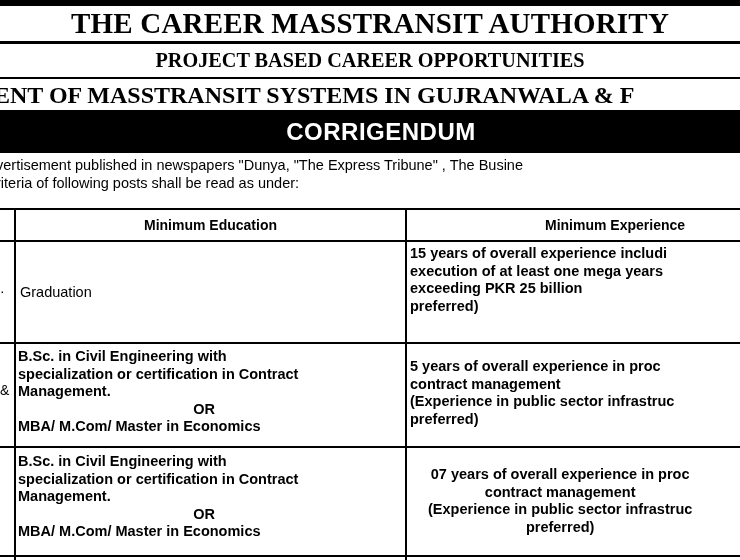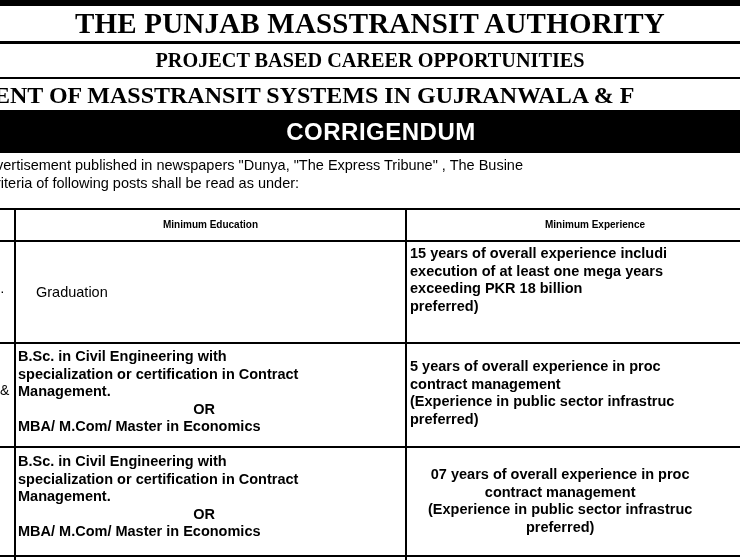--- a/index.html
+++ b/index.html
@@ -38,39 +38,39 @@
   .intro {
     left: -4px; top: 156px; width: 760px;
     font-family: "Liberation Sans", sans-serif; font-size: 14.5px;
     line-height: 18px; white-space: nowrap;
   }
   .tbl-top { left: 0; top: 208px; width: 740px; height: 2px; background: #000; }
   .hline { left: 0; width: 740px; height: 2px; background: #000; }
   .vline { width: 2px; background: #000; top: 208px; height: 352px; }
   .th {
     font-family: "Liberation Sans", sans-serif; font-weight: bold;
-    font-size: 10px; line-height: 30px; white-space: nowrap; top: 210px; height: 30px;
+    font-size: 14px; line-height: 30px; white-space: nowrap; top: 210px; height: 30px;
   }
   .cell {
     font-family: "Liberation Sans", sans-serif; font-size: 14.5px;
     line-height: 17.5px; white-space: nowrap;
   }
   .cell .line { display: block; }
   .or { padding-left: 92px; font-weight: bold; text-align: center; }
   .bold { font-weight: bold; }
   .rowmark {
     font-family: "Liberation Sans", sans-serif; font-size: 14px;
     left: 0px; width: 12px; text-align: left;
   }
 </style>
 </head>
 <body>
 
 <div class="abs topbar"></div>
-<div class="abs title1">THE PUNJAB MASSTRANSIT AUTHORITY</div>
+<div class="abs title1">THE CAREER MASSTRANSIT AUTHORITY</div>
 <div class="abs rule1"></div>
 <div class="abs title2">PROJECT BASED CAREER OPPORTUNITIES</div>
 <div class="abs rule2"></div>
 <div class="abs title3">ENT OF MASSTRANSIT SYSTEMS IN GUJRANWALA &amp; F</div>
 
 <div class="abs blackband"></div>
 <div class="abs corr">CORRIGENDUM</div>
 
 <div class="abs intro">
   <div>vertisement published  in newspapers  "Dunya, "The Express Tribune" , The Busine</div>
@@ -83,27 +83,27 @@
   <div class="abs hline" style="top:342px;"></div>
   <div class="abs hline" style="top:446px;"></div>
   <div class="abs hline" style="top:555px;"></div>
   <div class="abs vline" style="left:14px;"></div>
   <div class="abs vline" style="left:405px;"></div>
 
   <div class="abs th" style="left:16px; width:389px; text-align:center;">Minimum Education</div>
   <div class="abs th" style="left:545px; width:260px;">Minimum Experience</div>
 
   <div class="abs rowmark cell" style="top:283px;">·</div>
-  <div class="abs cell" style="left:36px; top:284px;">
+  <div class="abs cell" style="left:20px; top:284px;">
     <span class="line">Graduation</span>
   </div>
   <div class="abs cell bold" style="left:410px; top:245px;">
     <span class="line">15 years of overall experience includi</span>
     <span class="line">execution of at least one mega years</span>
-    <span class="line">exceeding PKR 18 billion</span>
+    <span class="line">exceeding PKR 25 billion</span>
     <span class="line">preferred)</span>
   </div>
 
   <div class="abs rowmark cell" style="top:382px;">&amp;</div>
   <div class="abs cell bold" style="left:18px; top:348px;">
     <span class="line">B.Sc. in Civil Engineering with</span>
     <span class="line">specialization or certification in Contract</span>
     <span class="line">Management.</span>
     <span class="line or">OR</span>
     <span class="line">MBA/ M.Com/ Master in Economics</span>

